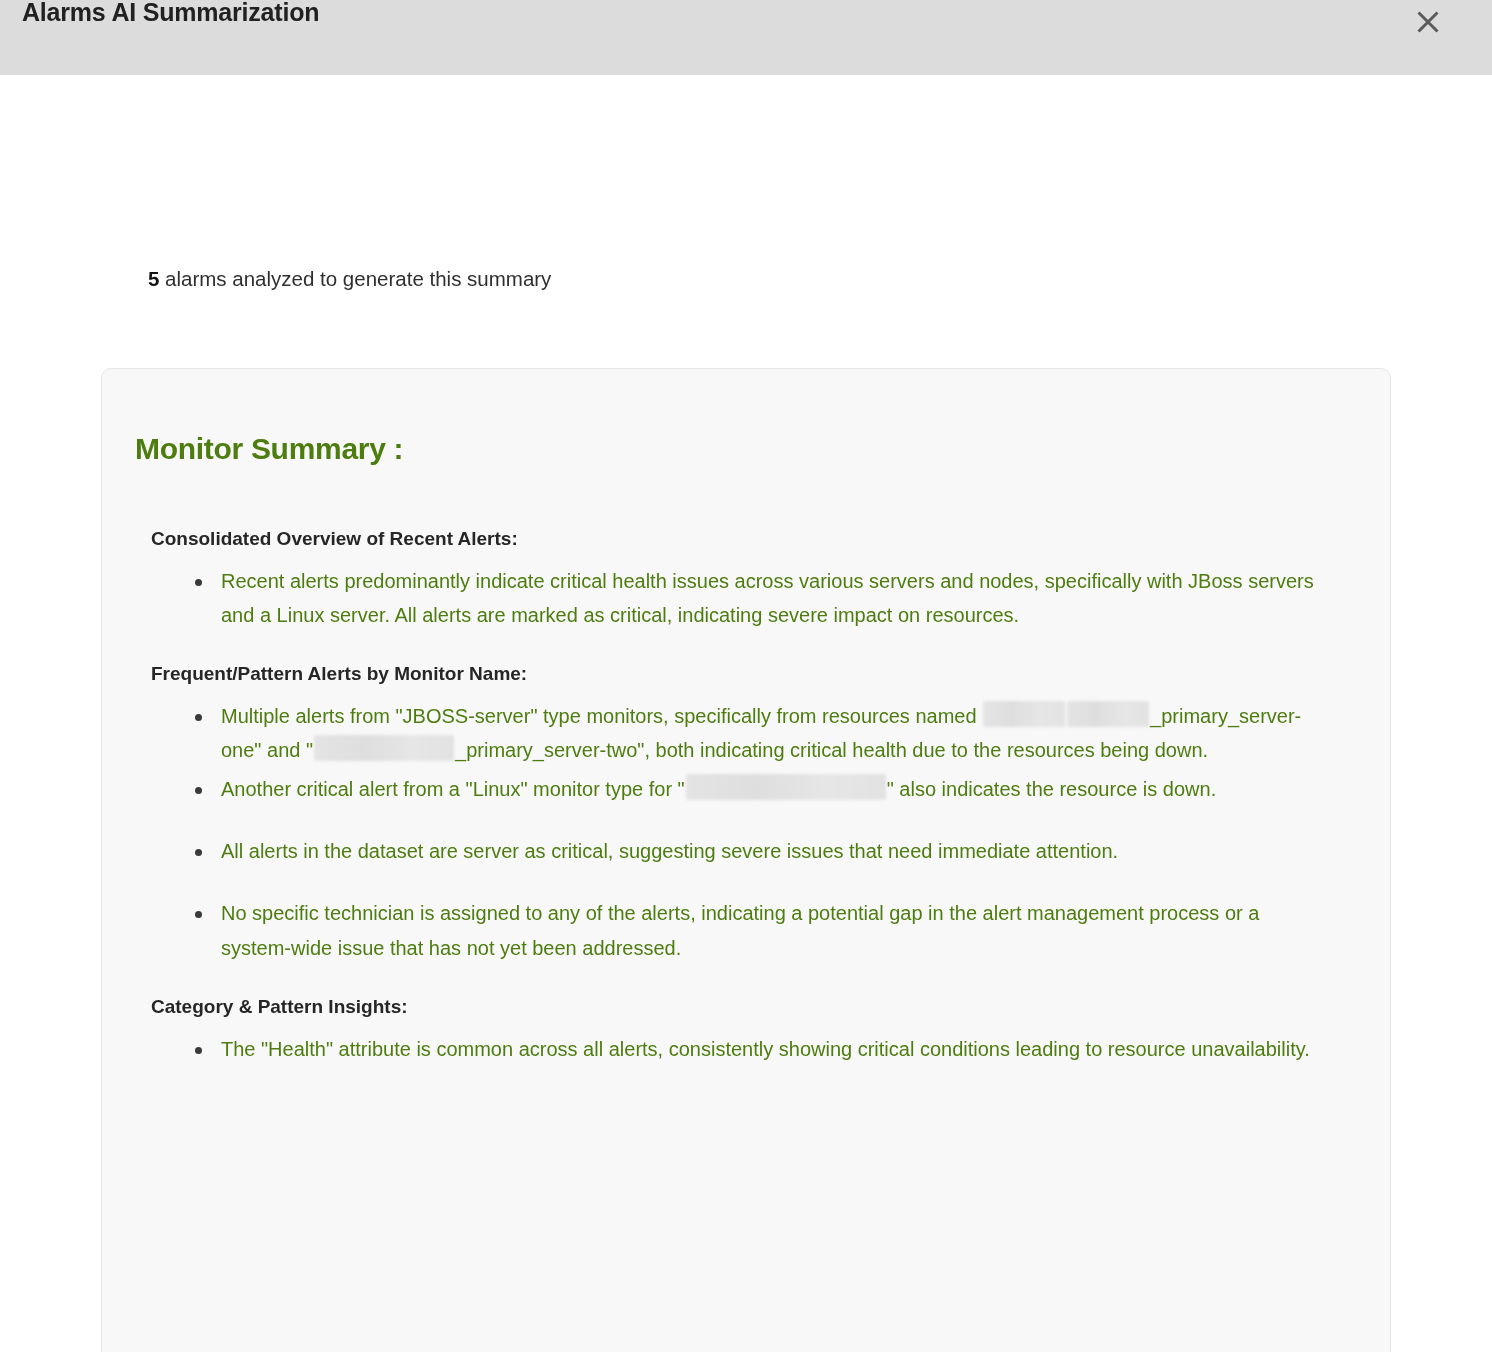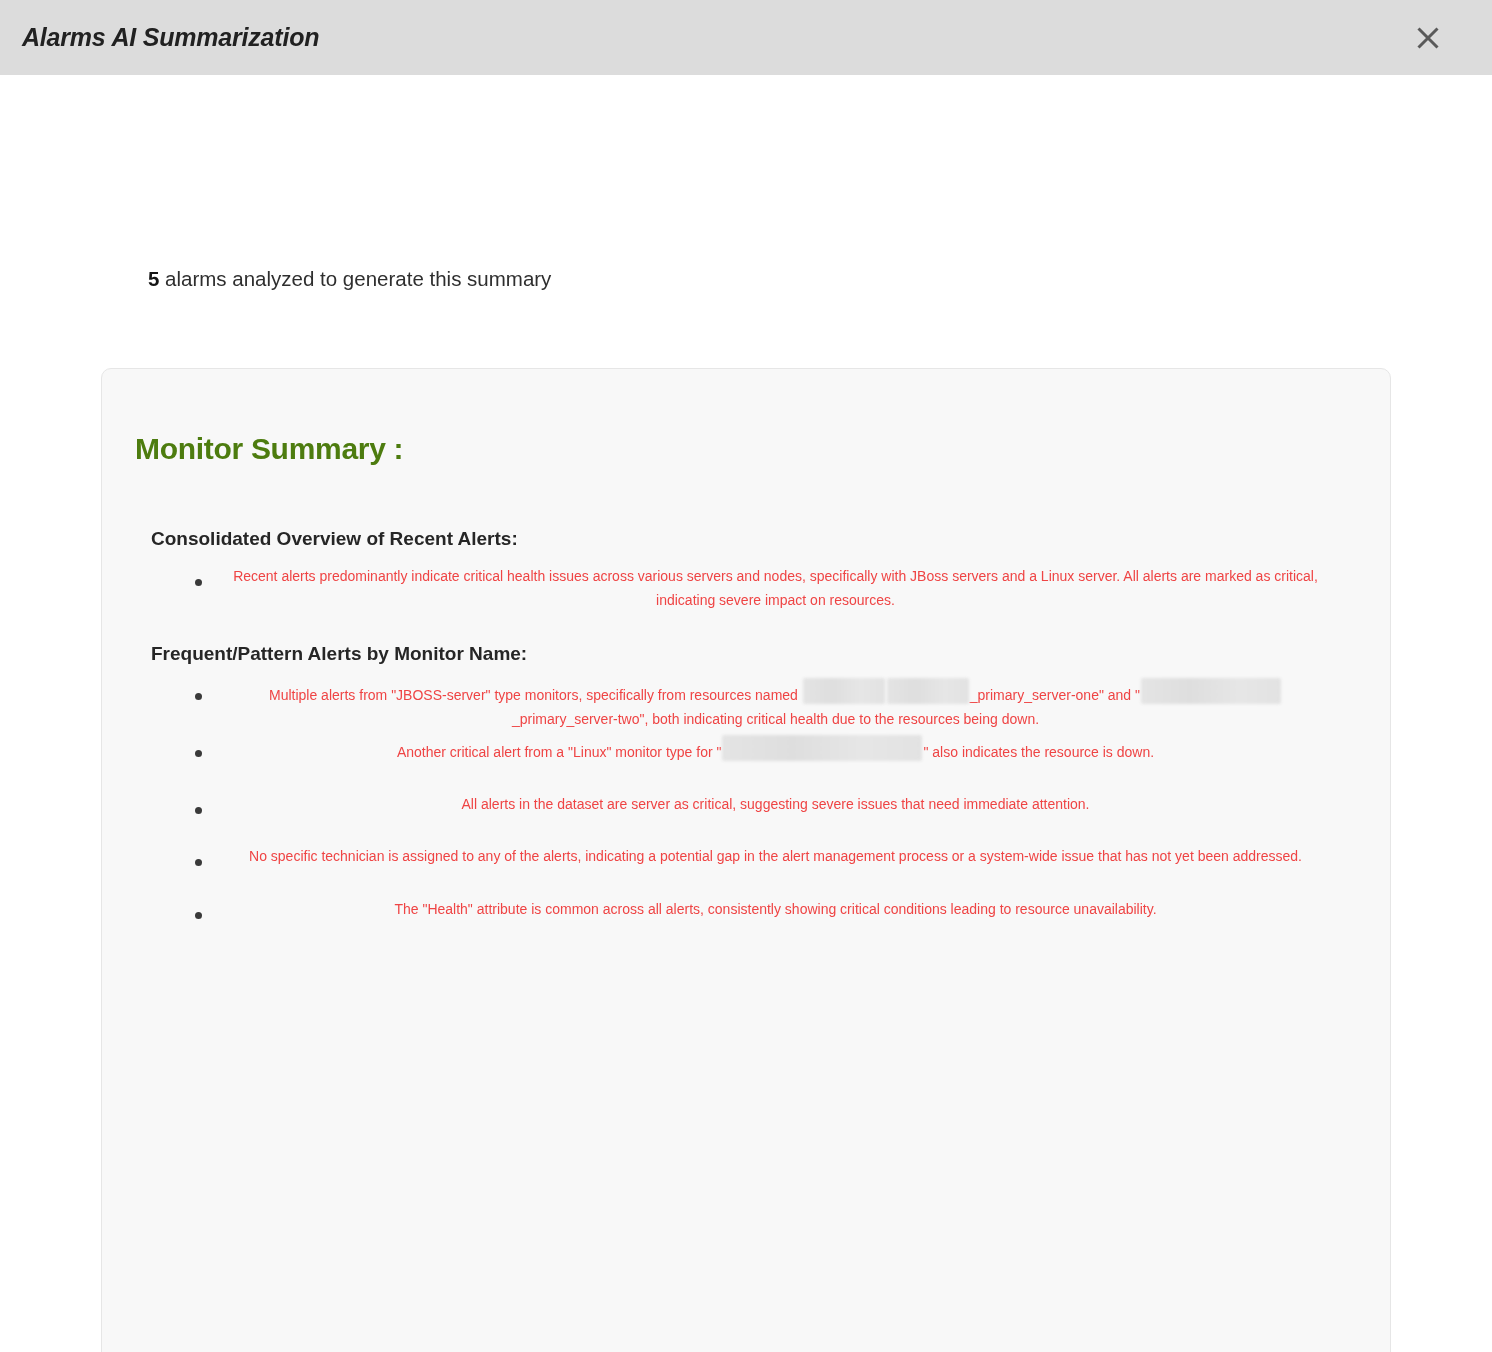--- a/index.html
+++ b/index.html
@@ -18,24 +18,23 @@
     display: flex;
     flex-direction: column;
   }
 
   
   .dialog-header {
     height: 75px;
     min-height: 75px;
     background: #dcdcdc;
     display: flex;
-    align-items: center;
+    align-items: flex-start;
     justify-content: space-between;
     padding: 0 26px 0 22px;
-    font-style: italic;
   }
   .dialog-title {
     font-size: 25px;
     font-weight: bold;
     color: #212121;
     letter-spacing: -0.2px;
     line-height: 1;
   }
   .close-button {
     width: 44px;
@@ -107,26 +106,25 @@
     line-height: 1.5;
   }
 
   .bullet-list {
     margin: 0 0 28px 0;
     padding: 0 0 0 70px;
     list-style: none;
   }
   .bullet-list li {
     position: relative;
-    font-size: 14px;
-    color: #ef4444;
+    font-size: 20px;
+    color: #4d7c0f;
     line-height: 1.72;
     margin-bottom: 4px;
     padding-right: 10px;
-    text-align: center;
   }
   .bullet-list li::before {
     content: "";
     position: absolute;
     left: -26px;
     top: 15px;
     width: 7px;
     height: 7px;
     border-radius: 50%;
     background: #3a3a3a;
@@ -188,20 +186,21 @@
             <ul class="bullet-list">
               <li>All alerts in the dataset are server as critical, suggesting severe issues that need immediate attention.</li>
             </ul>
           </div>
           <div class="section">
             <ul class="bullet-list">
               <li>No specific technician is assigned to any of the alerts, indicating a potential gap in the alert management process or a system-wide issue that has not yet been addressed.</li>
             </ul>
           </div>
           <div class="section">
+            <div class="section-heading">Category &amp; Pattern Insights:</div>
             <ul class="bullet-list">
               <li>The "Health" attribute is common across all alerts, consistently showing critical conditions leading to resource unavailability.</li>
             </ul>
           </div>
         </div>
     </div>
 
   </div>
 </div>
 

